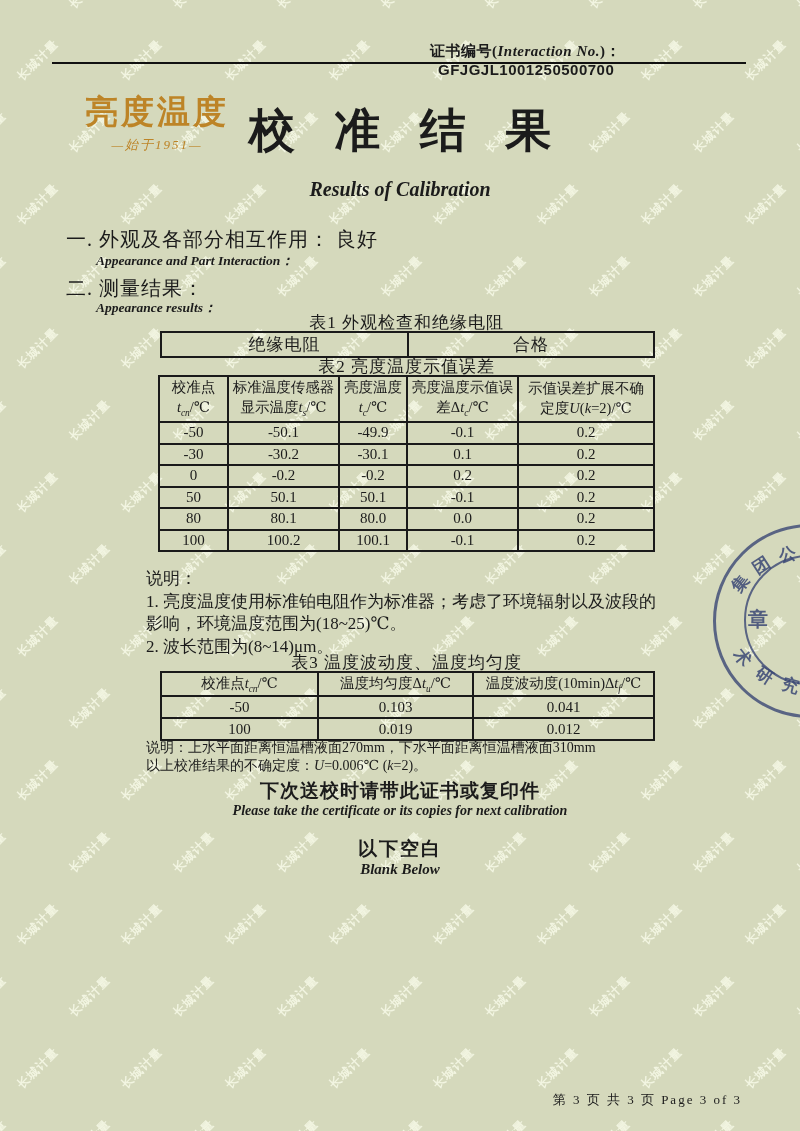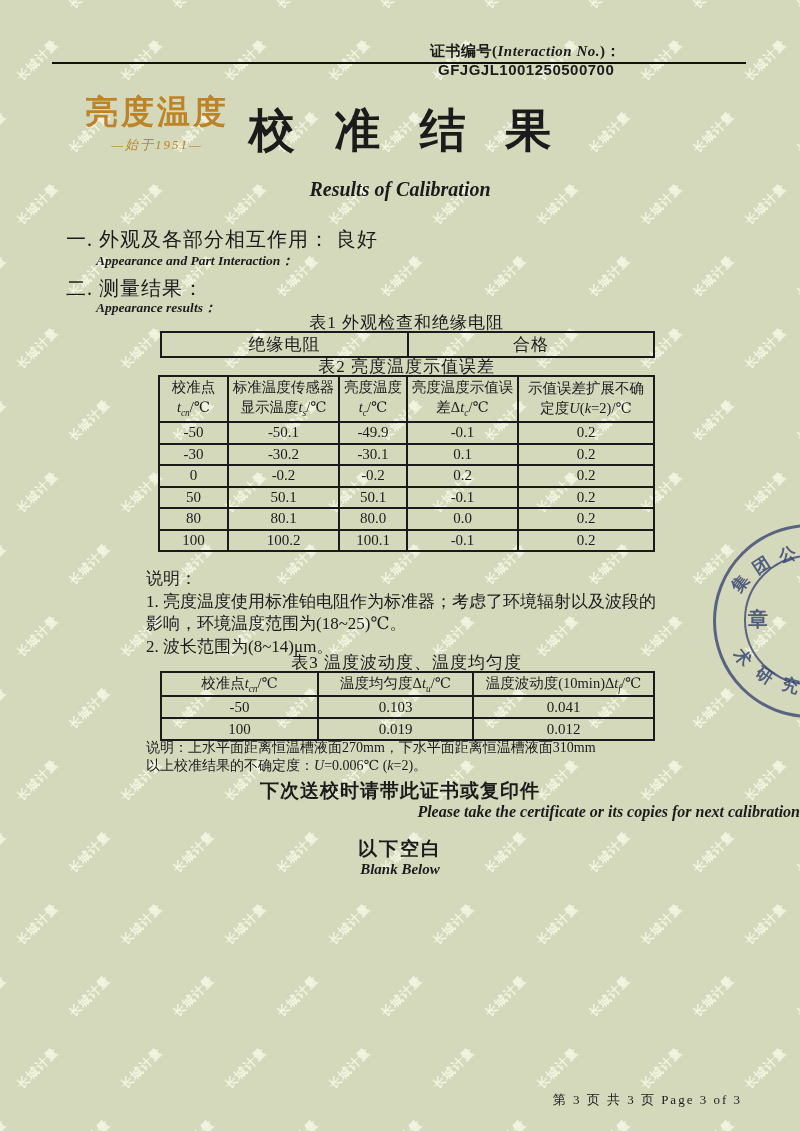--- a/index.html
+++ b/index.html
@@ -42,21 +42,21 @@
   .t3{top:671px;left:160px;width:493px;}
   .t3 th{height:22px;font-size:14.5px;}
   .t3 td{height:20px;font-size:15px;}
   .it{font-style:italic;}
   .sub{font-style:italic;font-size:0.65em;vertical-align:sub;}
   
   .notes2{top:568px;left:146px;width:515px;font-size:17px;line-height:1.25;}
   .notes2 .nitem{margin-top:2px;}
   .notes3{top:739px;left:146px;width:525px;font-size:14px;line-height:1.28;}
   .closing-zh{top:778px;left:0;width:800px;text-align:center;font-size:19px;font-weight:bold;letter-spacing:1px;}
-  .closing-en{top:803px;left:0;width:800px;text-align:right;font-size:16px;font-weight:bold;font-style:italic;}
+  .closing-en{top:803px;left:0;width:800px;text-align:center;font-size:14px;font-weight:bold;font-style:italic;}
   .blank-zh{top:836px;left:0;width:800px;text-align:center;font-size:19px;font-weight:bold;letter-spacing:2px;}
   .blank-en{top:861px;left:0;width:800px;text-align:center;font-size:15px;font-weight:bold;font-style:italic;}
   .footer{top:1091px;right:58px;font-size:13px;letter-spacing:2px;}
   
   .stamp{position:absolute;z-index:2;color:rgba(58,70,116,0.85);}
   .stamp-ring{position:absolute;border-radius:50%;border:3px solid rgba(58,70,116,0.8);}
   .stamp-ring.inner{border-width:2px;}
   .stamp-ch{position:absolute;font-size:17px;font-weight:bold;}
   .stamp-mid{position:absolute;font-size:20px;font-weight:bold;}
 </style>

